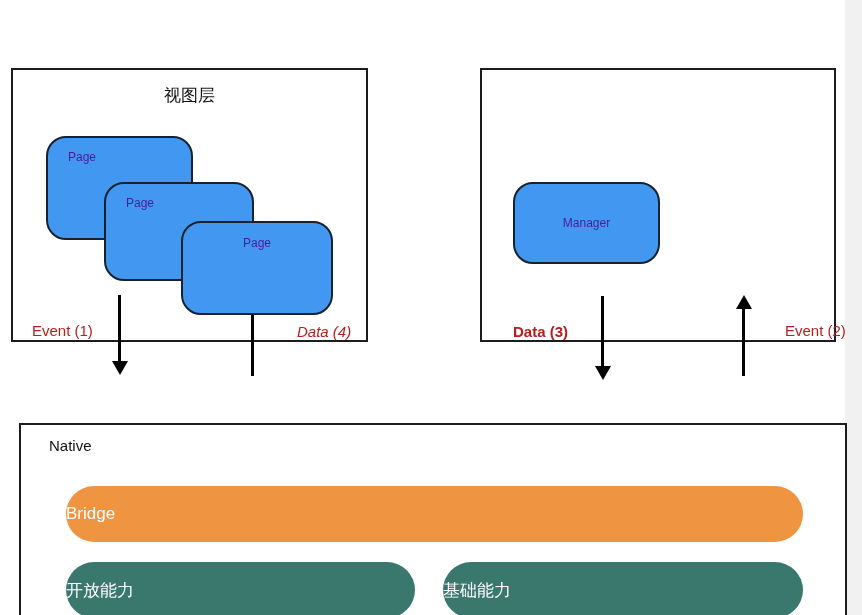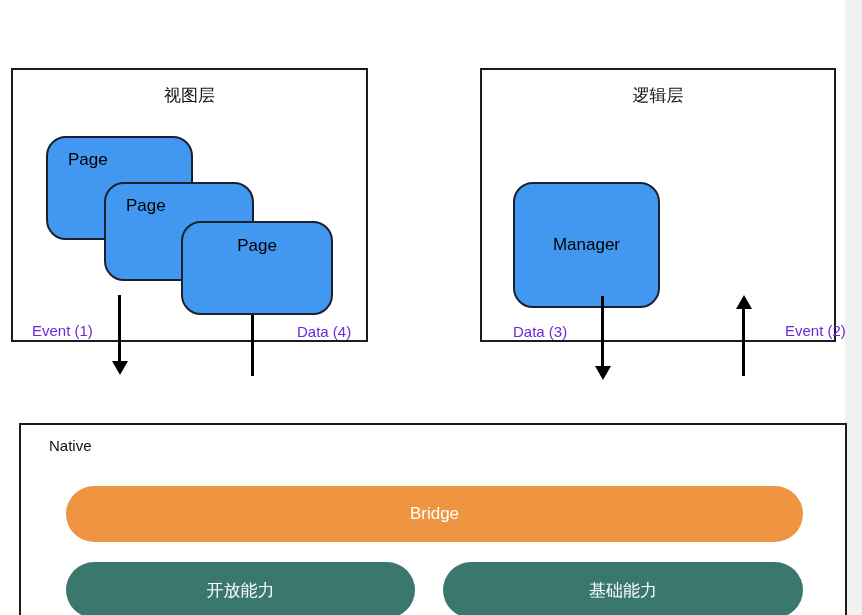--- a/index.html
+++ b/index.html
@@ -36,56 +36,55 @@
     text-align: center;
     font-size: 17px;
     color: #111111;
   }
   .blue-card {
     position: absolute;
     box-sizing: border-box;
     background: #4298f0;
     border: 2px solid #17222e;
     border-radius: 20px;
-    color: #000000;
-    font-size: 17px;
+    color: #4c1d95;
+    font-size: 12px;
   }
   .blue-card .card-label {
     position: absolute;
     top: 12px; left: 20px;
   }
   #page-3 .card-label {
     left: 0; width: 100%;
     text-align: center;
     top: 13px;
   }
   .module-card {
     display: flex;
     align-items: center;
     justify-content: center;
   }
   #page-1 { left: 33px;  top: 66px;  width: 147px; height: 104px; z-index: 1; }
   #page-2 { left: 91px;  top: 112px; width: 150px; height: 99px;  z-index: 2; }
   #page-3 { left: 168px; top: 151px; width: 152px; height: 94px;  z-index: 3; }
-  #module-manager { left: 31px;  top: 112px; width: 147px; height: 126px; }
+  #module-manager { left: 31px;  top: 112px; width: 147px; height: 82px; }
   #module-api     { left: 201px; top: 112px; width: 145px; height: 98px; }
   #native-title {
     position: absolute;
     left: 28px; top: 12px;
     font-size: 15px;
     color: #111111;
   }
   .pill {
     position: absolute;
     box-sizing: border-box;
     height: 56px;
     border-radius: 28px;
     display: flex;
     align-items: center;
-    justify-content: center;
     color: #ffffff;
     font-size: 17px;
   }
   #bridge-bar { left: 45px;  top: 61px;  width: 737px; background: #ef9440; }
   #open-bar   { left: 45px;  top: 137px; width: 349px; background: #3a786e; }
   #basic-bar  { left: 422px; top: 137px; width: 360px; background: #3a786e; }
   .arrow-line {
     position: absolute;
     width: 3px;
     background: #000000;
@@ -94,26 +93,26 @@
     position: absolute;
     width: 0; height: 0;
     border-left: 8px solid transparent;
     border-right: 8px solid transparent;
   }
   .head-down { border-top: 14px solid #000000; }
   .head-up   { border-bottom: 14px solid #000000; }
   .arrow-label {
     position: absolute;
     font-size: 15px;
-    color: #6d28d9;
+    color: #b91c1c;
     white-space: nowrap;
   }
   #label-event-1 { left: 32px;  top: 322px; }
-  #label-data-4  { left: 297px; top: 323px; }
-  #label-data-3  { left: 513px; top: 323px; }
+  #label-data-4  { left: 297px; top: 323px; font-style: italic; }
+  #label-data-3  { left: 513px; top: 323px; font-weight: bold; }
   #label-event-2 { left: 777px; top: 322px; margin-left: 8px; }
   #arrow-event-1-line { left: 118px; top: 295px; height: 68px; }
   #arrow-event-1-head { left: 112px; top: 361px; }
   #arrow-data-4-head  { left: 245px; top: 295px; }
   #arrow-data-4-line  { left: 251px; top: 308px; height: 68px; }
   #arrow-data-3-line  { left: 601px; top: 296px; height: 72px; }
   #arrow-data-3-head  { left: 595px; top: 366px; }
   #arrow-event-2-head { left: 736px; top: 295px; }
   #arrow-event-2-line { left: 742px; top: 308px; height: 68px; }
 </style>
@@ -131,21 +130,20 @@
     </div>
     <div id="page-2" class="blue-card">
       <span class="card-label">Page</span>
     </div>
     <div id="page-3" class="blue-card">
       <span class="card-label">Page</span>
     </div>
   </div>
 
   <div id="logic-layer" class="layer-box">
-    <div class="layer-title">逻辑层</div>
     <div id="module-manager" class="blue-card module-card">
       <span>Manager</span>
     </div>
   </div>
 
   <div id="arrow-event-1-line" class="arrow-line"></div>
   <div id="arrow-event-1-head" class="arrow-head head-down"></div>
   <div id="label-event-1" class="arrow-label">Event (1)</div>
 
   <div id="arrow-data-4-line" class="arrow-line"></div>

